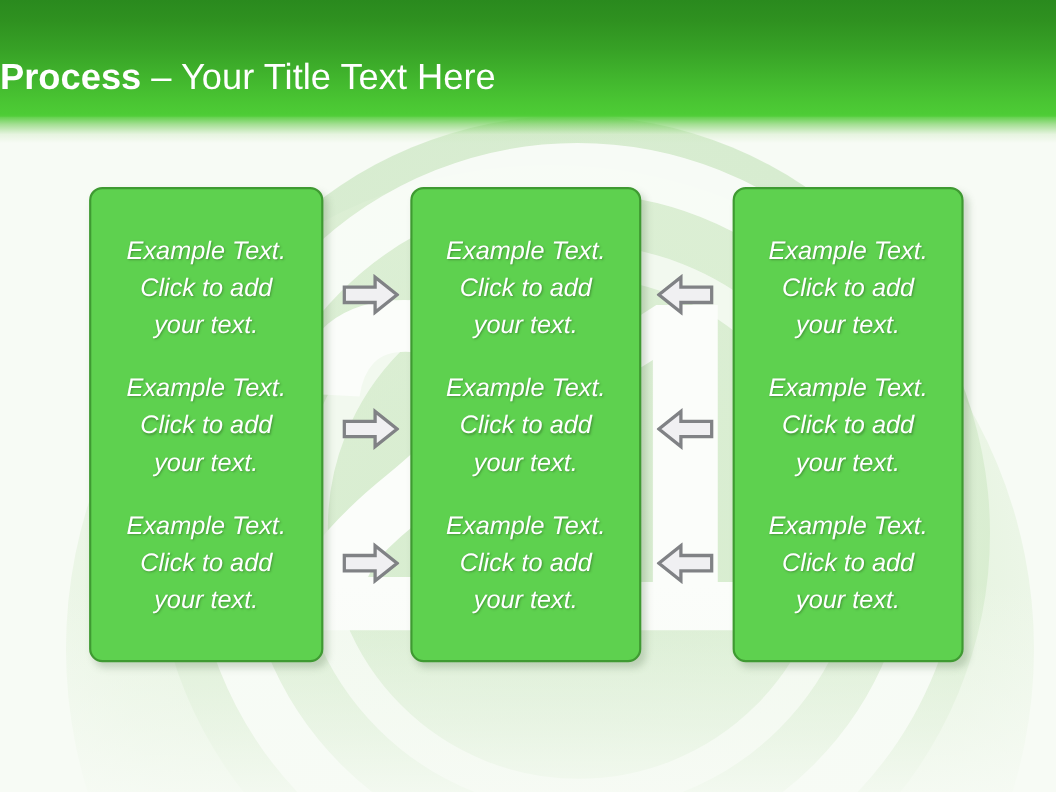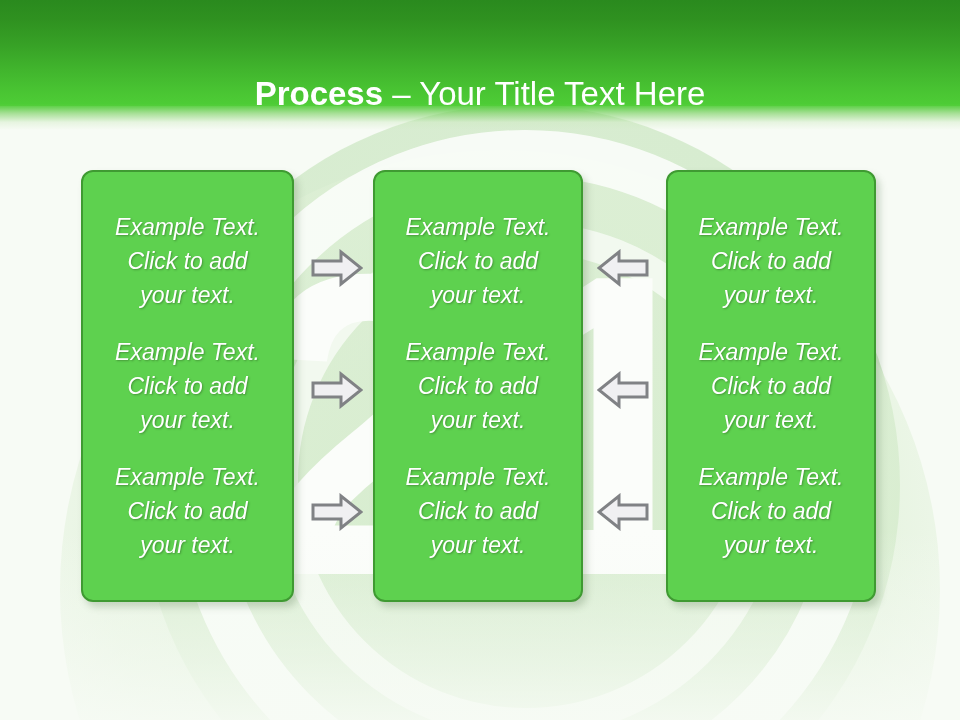--- a/index.html
+++ b/index.html
@@ -113,26 +113,24 @@
     position: absolute;
     left: 0; top: 104px;
     width: 960px;
     height: 26px;
     background: linear-gradient(to bottom, #4ecd36 0%, rgba(120,208,96,0.65) 35%, rgba(205,234,192,0.4) 70%, rgba(247,251,245,0) 100%);
   }
   .header-title {
     position: absolute;
     left: 0; top: 50px;
     width: 960px;
-    text-align: center;
     color: #ffffff;
     font-size: 33px;
     line-height: 40px;
     white-space: nowrap;
-    margin-top: 24px;
   }
   .header-title .strong {
     font-weight: 700;
   }
   .header-title .light {
     font-weight: 400;
   }
 
   
   .board {

